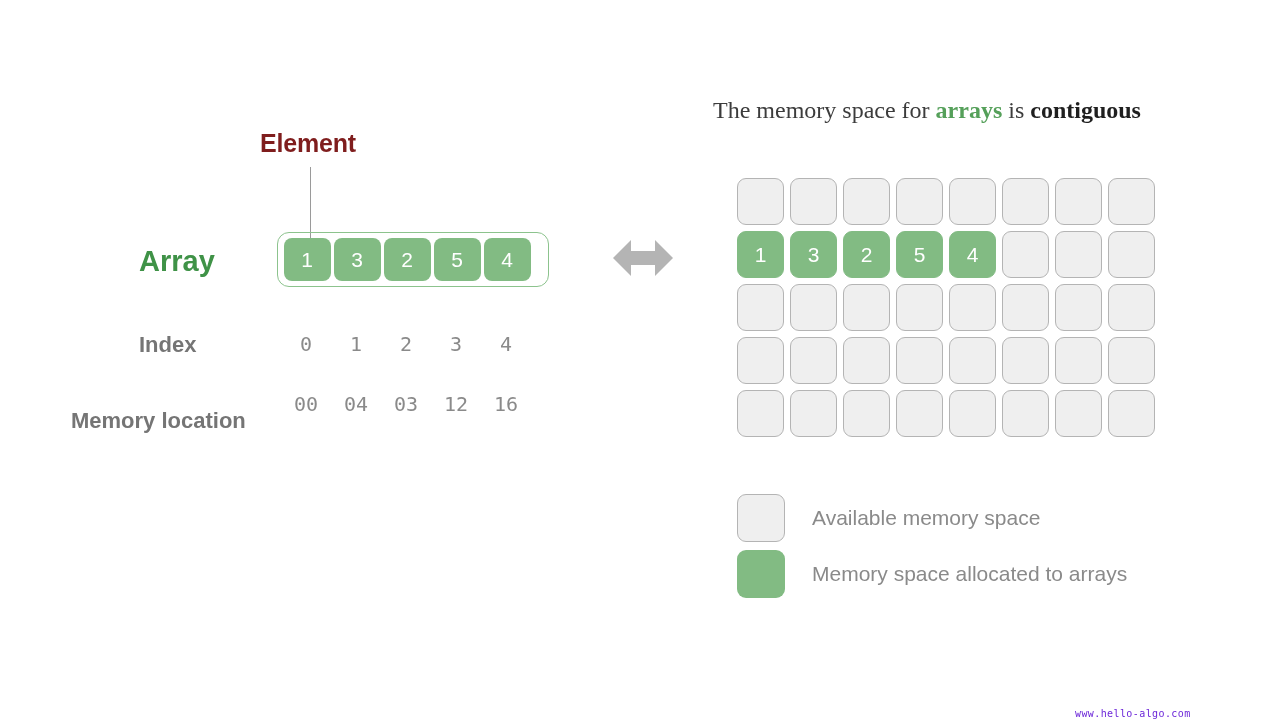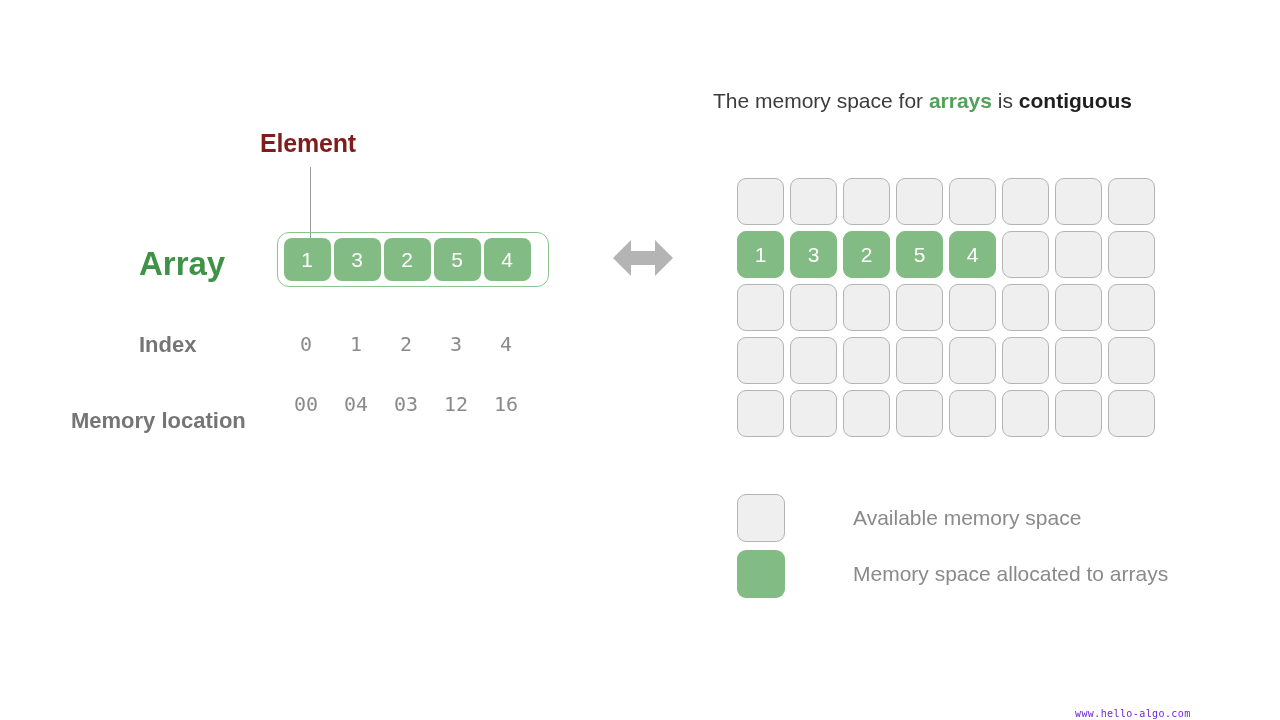--- a/index.html
+++ b/index.html
@@ -35,21 +35,21 @@
     top: 167px;
     width: 1px;
     height: 71px;
     background: #9a9a9a;
   }
 
   #array-label {
     position: absolute;
     left: 139px;
     top: 245px;
-    font-size: 33px;
+    font-size: 29px;
     font-weight: bold;
     color: #3f9247;
     white-space: nowrap;
   }
 
   #array-box {
     position: absolute;
     left: 277px;
     top: 232px;
     width: 272px;
@@ -110,24 +110,25 @@
     top: 234px;
     width: 60px;
     height: 48px;
   }
 
   
 
   #memory-title {
     position: absolute;
     left: 713px;
-    top: 89px;
-    font-size: 21px;
+    top: 97px;
+    font-size: 24px;
     color: #3c3c3c;
     white-space: nowrap;
+    font-family: Liberation Serif, serif;
   }
   #memory-title .hl-green { color: #55a05a; font-weight: bold; }
   #memory-title .hl-bold { color: #1f1f1f; font-weight: bold; }
 
   #memory-grid {
     position: absolute;
     left: 737px;
     top: 178px;
   }
   .grid-row {
@@ -160,21 +161,20 @@
   #legend {
     position: absolute;
     left: 737px;
     top: 494px;
   }
   .legend-row {
     display: flex;
     align-items: center;
     height: 48px;
     margin-bottom: 8px;
-    gap: 41px;
   }
   .legend-swatch {
     width: 48px;
     height: 48px;
     border-radius: 9px;
     box-sizing: border-box;
     flex: none;
   }
   .legend-swatch.free {
     background: #efefef;

